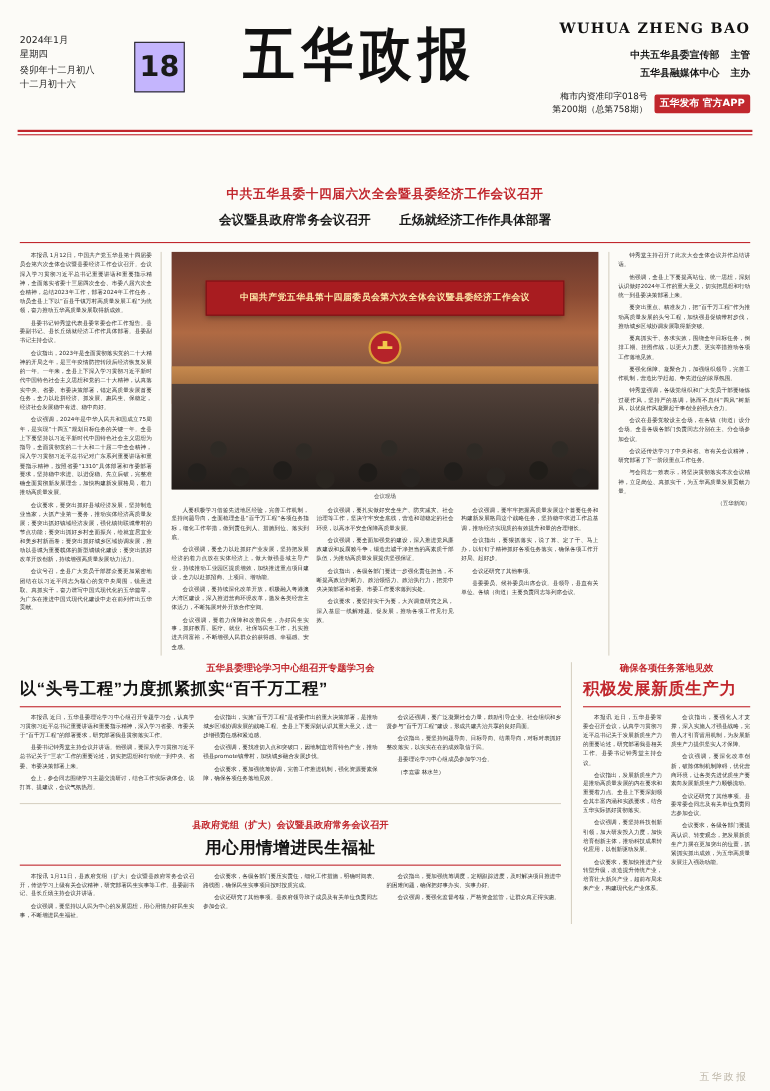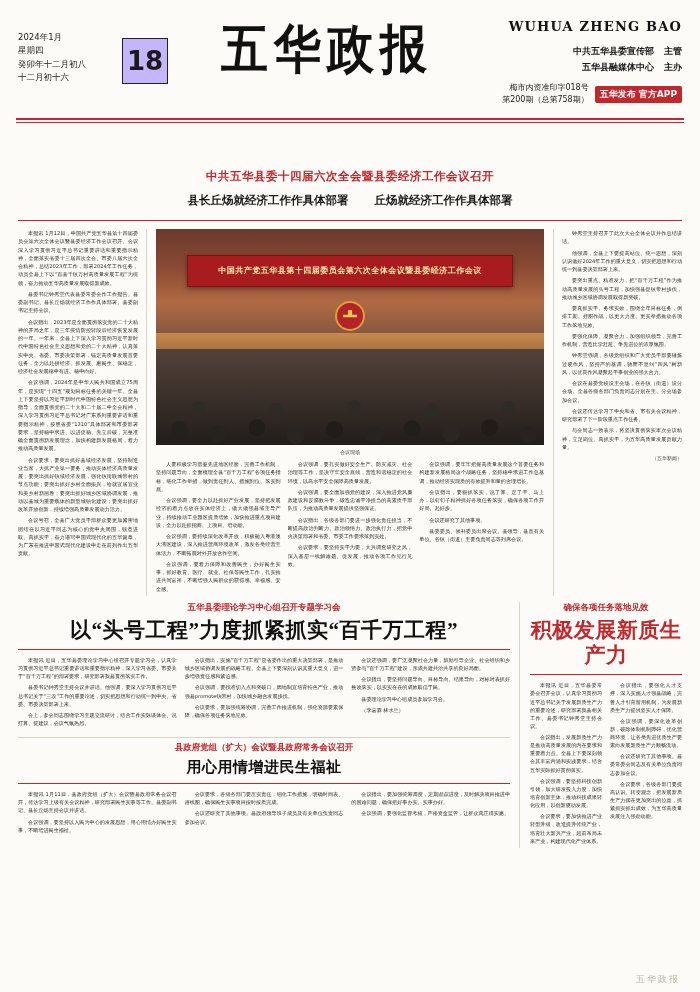--- a/index.html
+++ b/index.html
@@ -199,34 +199,33 @@
     padding:6px 18px 0 18px;
     gap:10px;
     box-sizing:border-box;
   }
   .lower-left{flex:1;border-right:1px solid #d8d2c4;padding-right:9px;}
   .lower-right{width:152px;}
   .sec-kicker{
     text-align:center;font-size:8.5px;color:#c1272d;font-weight:bold;margin-bottom:4px;
   }
   .sec-head{
-    text-align:center;
-    font-family:Liberation Serif, serif;
-    font-size:21px;font-weight:bold;color:#111;letter-spacing:.5px;
+    font-family:Liberation Sans, sans-serif;
+    font-size:15px;font-weight:bold;color:#111;letter-spacing:.5px;
     line-height:1.2;
   }
   .sec-head.red{color:#c1272d;}
   .sec-rule{height:1px;background:#c1272d;margin:6px 0 6px 0;}
   .cols3{display:flex;gap:8px;font-size:5.1px;line-height:1.6;text-align:justify;color:#2b2b2b;}
   .cols3 > div{flex:1;}
   .cols3 p{margin:0 0 3px 0;text-indent:10px;}
   .cols2{display:flex;gap:8px;font-size:5.1px;line-height:1.6;text-align:justify;color:#2b2b2b;}
   .cols2 > div{flex:1;}
   .cols2 p{margin:0 0 3px 0;text-indent:10px;}
-  .sub-sec{margin-top:7px;border-top:1px solid #d8d2c4;padding-top:4px;}
+  .sub-sec{margin-top:7px;border-top:1px solid #d8d2c4;padding-top:14px;}
   .sec-head2{
     text-align:center;
     font-family:"DejaVu Serif","Liberation Serif",serif;
     font-size:15px;font-weight:bold;color:#111;letter-spacing:.5px;
   }
   .watermark{
     position:absolute;right:20px;bottom:6px;
     font-size:9px;color:#bdb6a8;letter-spacing:2px;
   }
 </style>
@@ -270,21 +269,21 @@
       </div>
     </div>
   </div>
 
   <div class="rule-thick"></div>
   <div class="rule-thin"></div>
 
   <div class="lead">
     <div class="kicker">中共五华县委十四届六次全会暨县委经济工作会议召开</div>
     <div class="subhead">
-      <span>县长丘炀就经济工作作具体部署</span>
+      <span>会议暨县政府常务会议召开</span>
       <span>丘炀就经济工作作具体部署</span>
     </div>
   </div>
   <div class="lead-rule"></div>
 
   <div class="main">
     <div class="col col-l">
       <p>本报讯 1月12日，中国共产党五华县第十四届委员会第六次全体会议暨县委经济工作会议召开。会议深入学习贯彻习近平总书记重要讲话和重要指示精神，全面落实省委十三届四次全会、市委八届六次全会精神，总结2023年工作，部署2024年工作任务，动员全县上下以“百县千镇万村高质量发展工程”为统领，奋力推动五华高质量发展取得新成效。</p>
       <p>县委书记钟秀堂代表县委常委会作工作报告。县委副书记、县长丘炀就经济工作作具体部署。县委副书记主持会议。</p>
       <p>会议指出，2023年是全面贯彻落实党的二十大精神的开局之年，是三年疫情防控转段后经济恢复发展的一年。一年来，全县上下深入学习贯彻习近平新时代中国特色社会主义思想和党的二十大精神，认真落实中央、省委、市委决策部署，锚定高质量发展首要任务，全力以赴拼经济、抓发展、惠民生、保稳定，经济社会发展稳中有进、稳中向好。</p>

